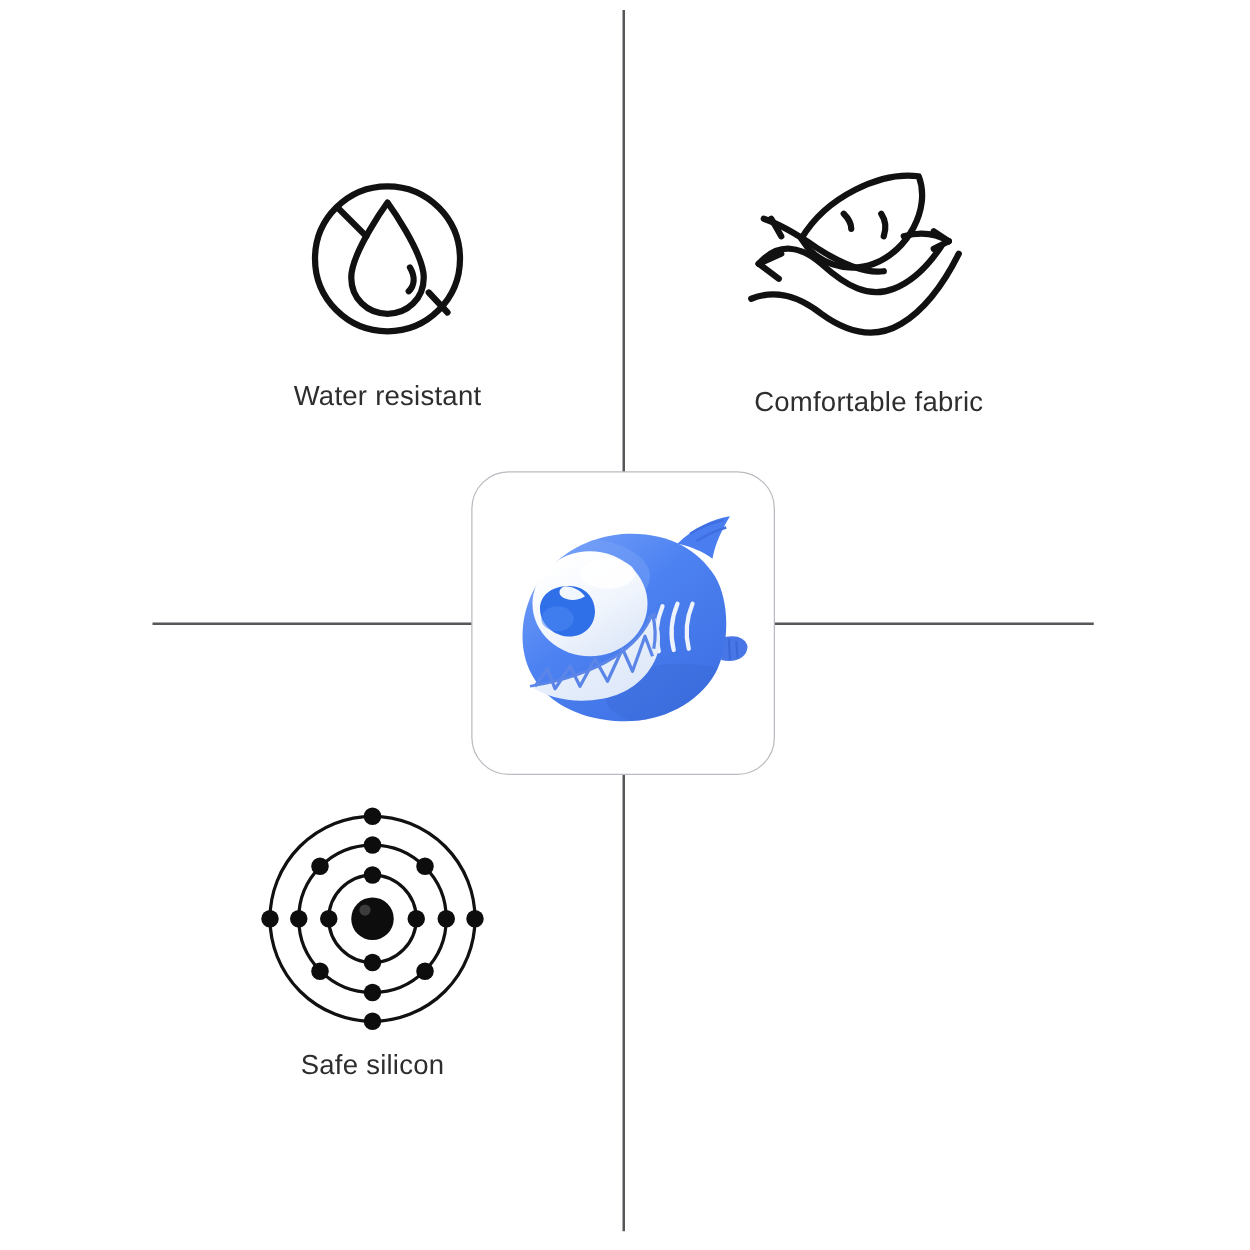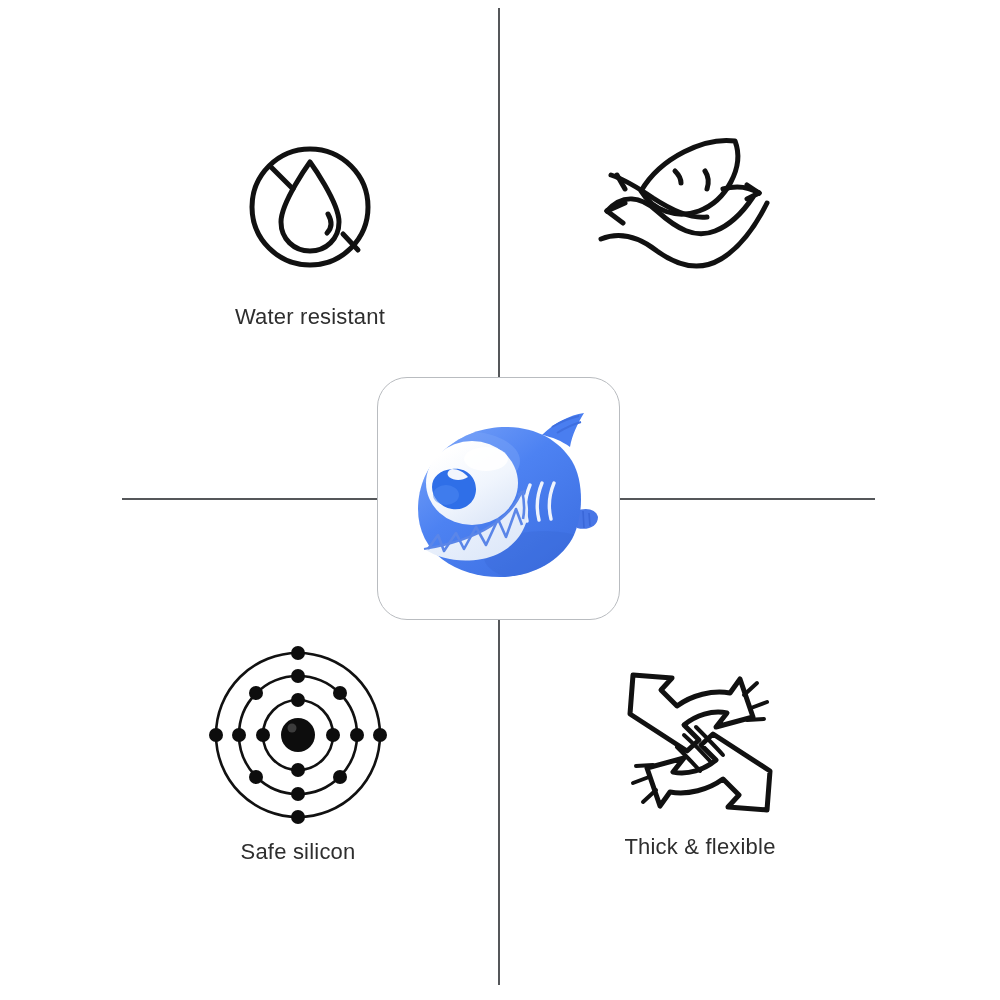--- a/index.html
+++ b/index.html
@@ -117,20 +117,21 @@
 
         <path d="M12 76 C28 58 46 62 62 76 C82 94 100 104 120 96 C138 89 150 74 158 62"></path>
         <path d="M12 76 L30 68"></path>
         <path d="M12 76 L28 88"></path>
         <path d="M6 104 C26 96 44 102 62 116 C84 132 106 136 126 124 C146 112 162 88 172 68"></path>
         <path d="M128 54 C142 50 154 52 164 58"></path>
         <path d="M164 58 L152 50"></path>
         <path d="M164 58 L152 64"></path>
       </svg>
     </span>
+    <span class="feature-label">Comfortable fabric</span>
   </div>
 
   <div class="feature" id="feature-safe-silicon">
     <span class="feature-icon">
       <svg width="180" height="180" viewBox="0 0 180 180" fill="none" stroke="#111111" stroke-width="2.6">
         <circle cx="90" cy="90" r="82"></circle>
         <circle cx="90" cy="90" r="59"></circle>
         <circle cx="90" cy="90" r="35"></circle>
 
         <circle cx="90" cy="90" r="17" fill="#0d0d0d" stroke="none"></circle>
@@ -152,45 +153,20 @@
 
         <circle cx="90" cy="55" r="7" fill="#0d0d0d" stroke="none"></circle>
         <circle cx="90" cy="125" r="7" fill="#0d0d0d" stroke="none"></circle>
         <circle cx="55" cy="90" r="7" fill="#0d0d0d" stroke="none"></circle>
         <circle cx="125" cy="90" r="7" fill="#0d0d0d" stroke="none"></circle>
       </svg>
     </span>
     <span class="feature-label">Safe silicon</span>
   </div>
 
-  <div class="feature" id="feature-thick-flexible">
-    <span class="feature-icon">
-      <svg width="160" height="155" viewBox="0 0 160 155" fill="none" stroke="#111111" stroke-width="5" stroke-linecap="round" stroke-linejoin="round">
-
-        <path d="M13 10 L52 13 L41 25 L57 41 C72 30 92 25 110 28 L120 14 L133 52 L96 62 L107 48
-                 C92 45 76 50 64 60 L79 75 L67 86 L10 49 Z"></path>
-
-        <path d="M147 145 L108 142 L119 130 L103 114 C88 125 68 130 50 127 L40 141 L27 103 L64 93
-                 L53 107 C68 110 84 105 96 95 L81 80 L93 69 L150 106 Z"></path>
-
-        <path d="M64 70 C73 78 82 87 90 96" stroke-width="4"></path>
-        <path d="M76 62 C85 71 95 81 103 90" stroke-width="4"></path>
-        <path d="M57 82 C65 90 73 98 80 106" stroke-width="4"></path>
-
-        <path d="M124 30 L137 18" stroke-width="4"></path>
-        <path d="M131 43 L147 37" stroke-width="4"></path>
-        <path d="M127 55 L144 54" stroke-width="4"></path>
-
-        <path d="M36 125 L23 137" stroke-width="4"></path>
-        <path d="M29 112 L13 118" stroke-width="4"></path>
-        <path d="M33 100 L16 101" stroke-width="4"></path>
-      </svg>
-    </span>
-    <span class="feature-label">Thick &amp; flexible</span>
-  </div>
 
   <div class="product-card">
     <span>
       <svg width="210" height="200" viewBox="0 0 210 200">
         <defs>
           <linearGradient id="capBody" x1="0.15" y1="0.1" x2="0.85" y2="0.95">
             <stop offset="0%" stop-color="#6e9bf7"></stop>
             <stop offset="38%" stop-color="#4d82f2"></stop>
             <stop offset="100%" stop-color="#3d6fe2"></stop>
           </linearGradient>

